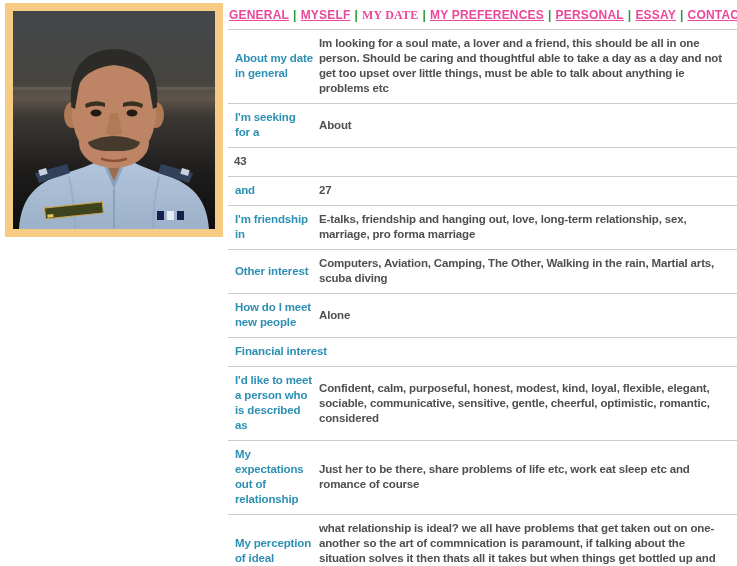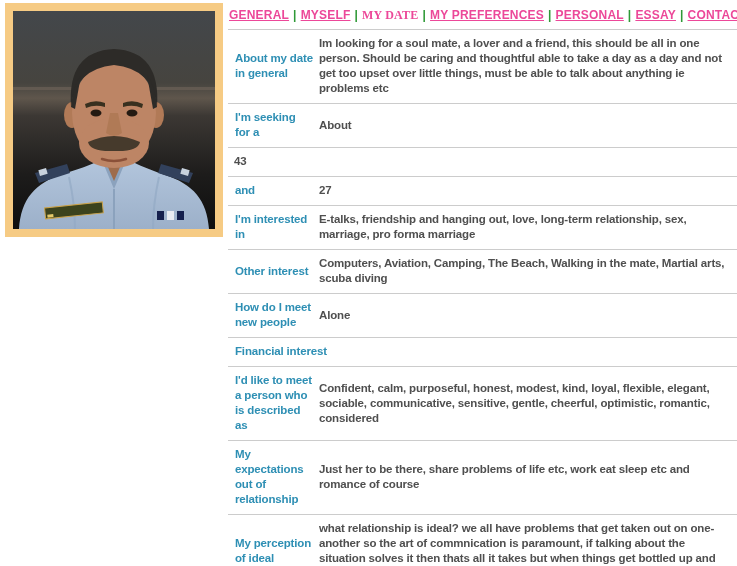--- a/index.html
+++ b/index.html
@@ -129,26 +129,26 @@
       <div class="cell-value">About</div>
     </div>
     <div class="row">
       <div class="cell-value">43</div>
     </div>
     <div class="row">
       <div class="cell-label">and</div>
       <div class="cell-value">27</div>
     </div>
     <div class="row">
-      <div class="cell-label">I'm interested in</div>
+      <div class="cell-label">I'm friendship in</div>
       <div class="cell-value">E-talks, friendship and hanging out, love, long-term relationship, sex, marriage, pro forma marriage</div>
     </div>
     <div class="row">
       <div class="cell-label">Other interest</div>
-      <div class="cell-value">Computers, Aviation, Camping, The Beach, Walking in the mate, Martial arts, scuba diving</div>
+      <div class="cell-value">Computers, Aviation, Camping, The Other, Walking in the rain, Martial arts, scuba diving</div>
     </div>
     <div class="row">
       <div class="cell-label">How do I meet new people</div>
       <div class="cell-value">Alone</div>
     </div>
     <div class="row">
       <div class="cell-label">Financial interest</div>
     </div>
     <div class="row">
       <div class="cell-label">I'd like to meet a person who is described as</div>

